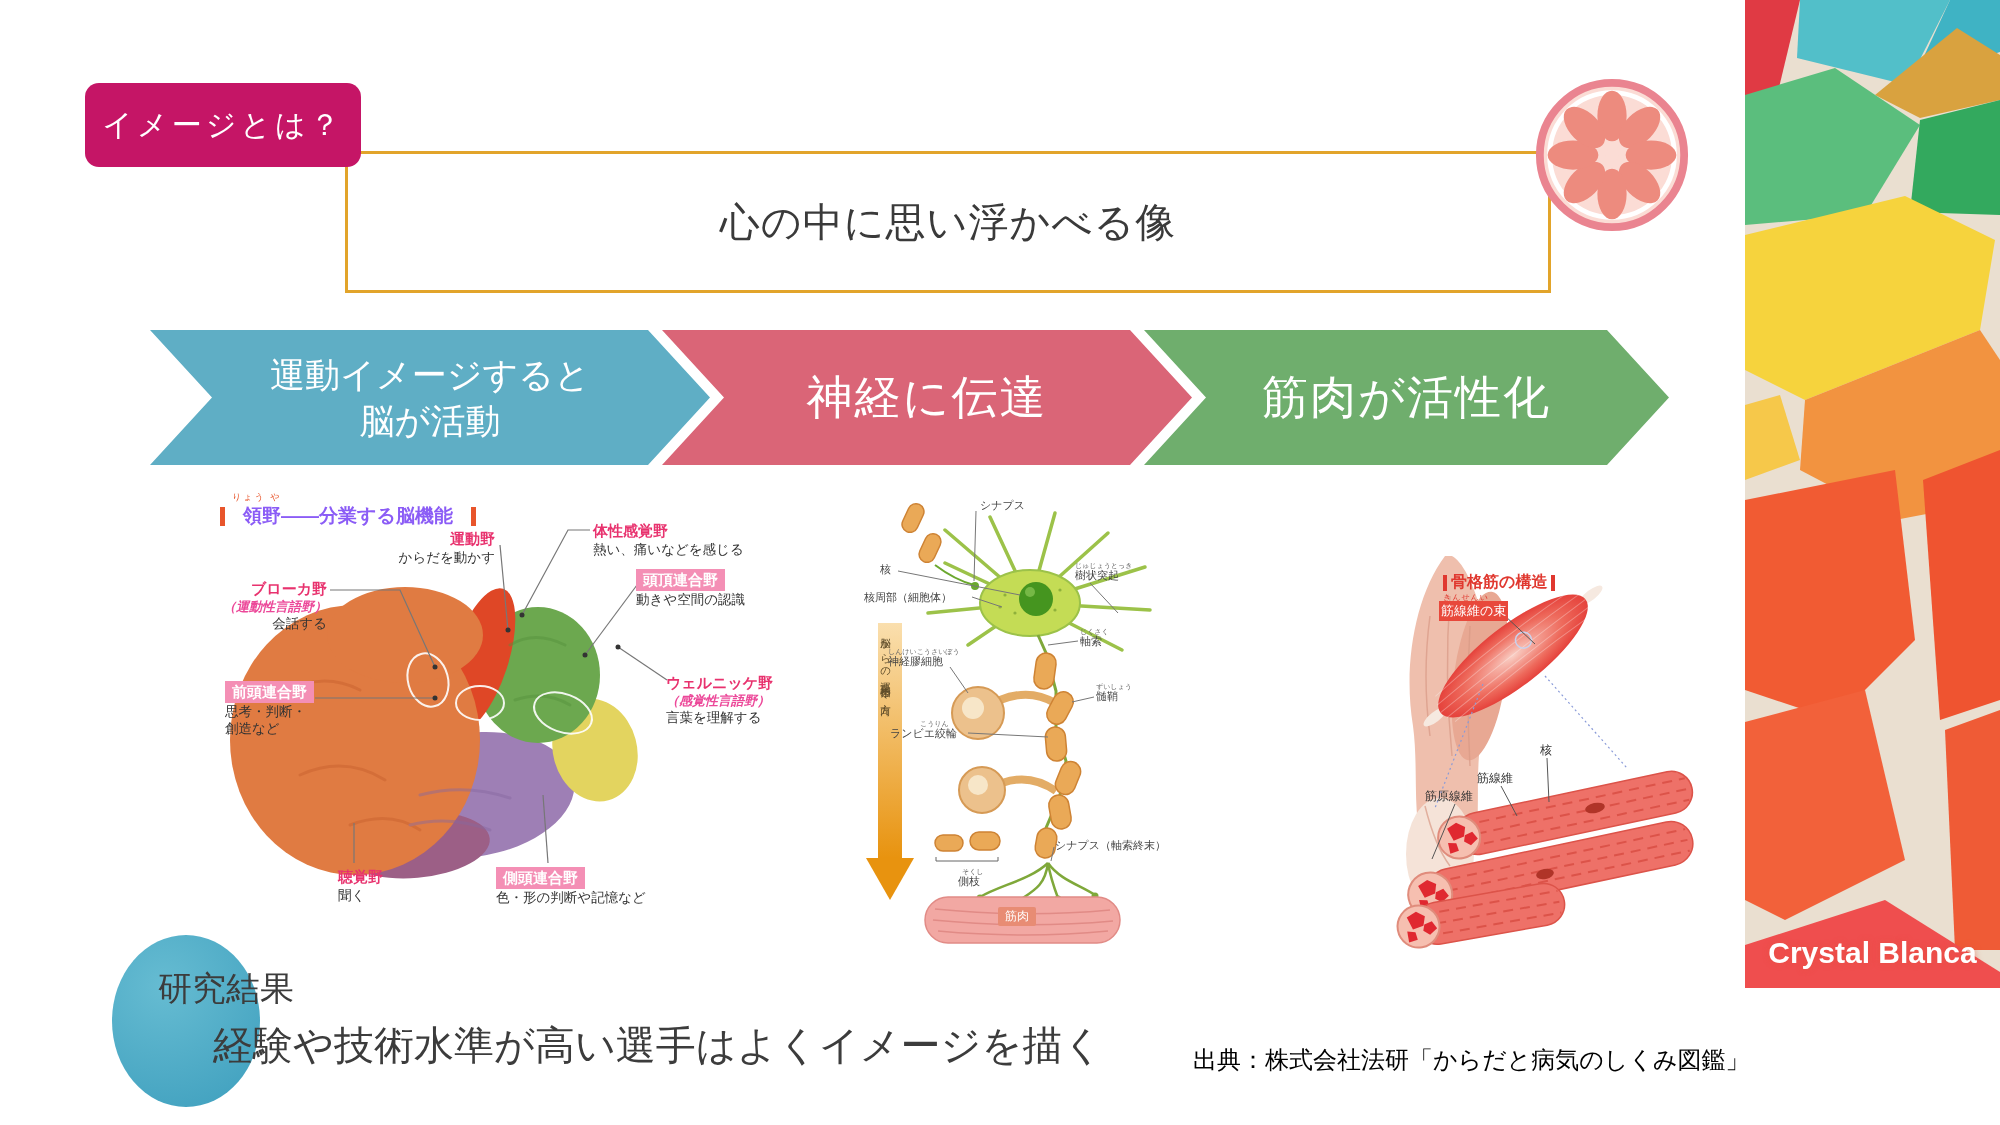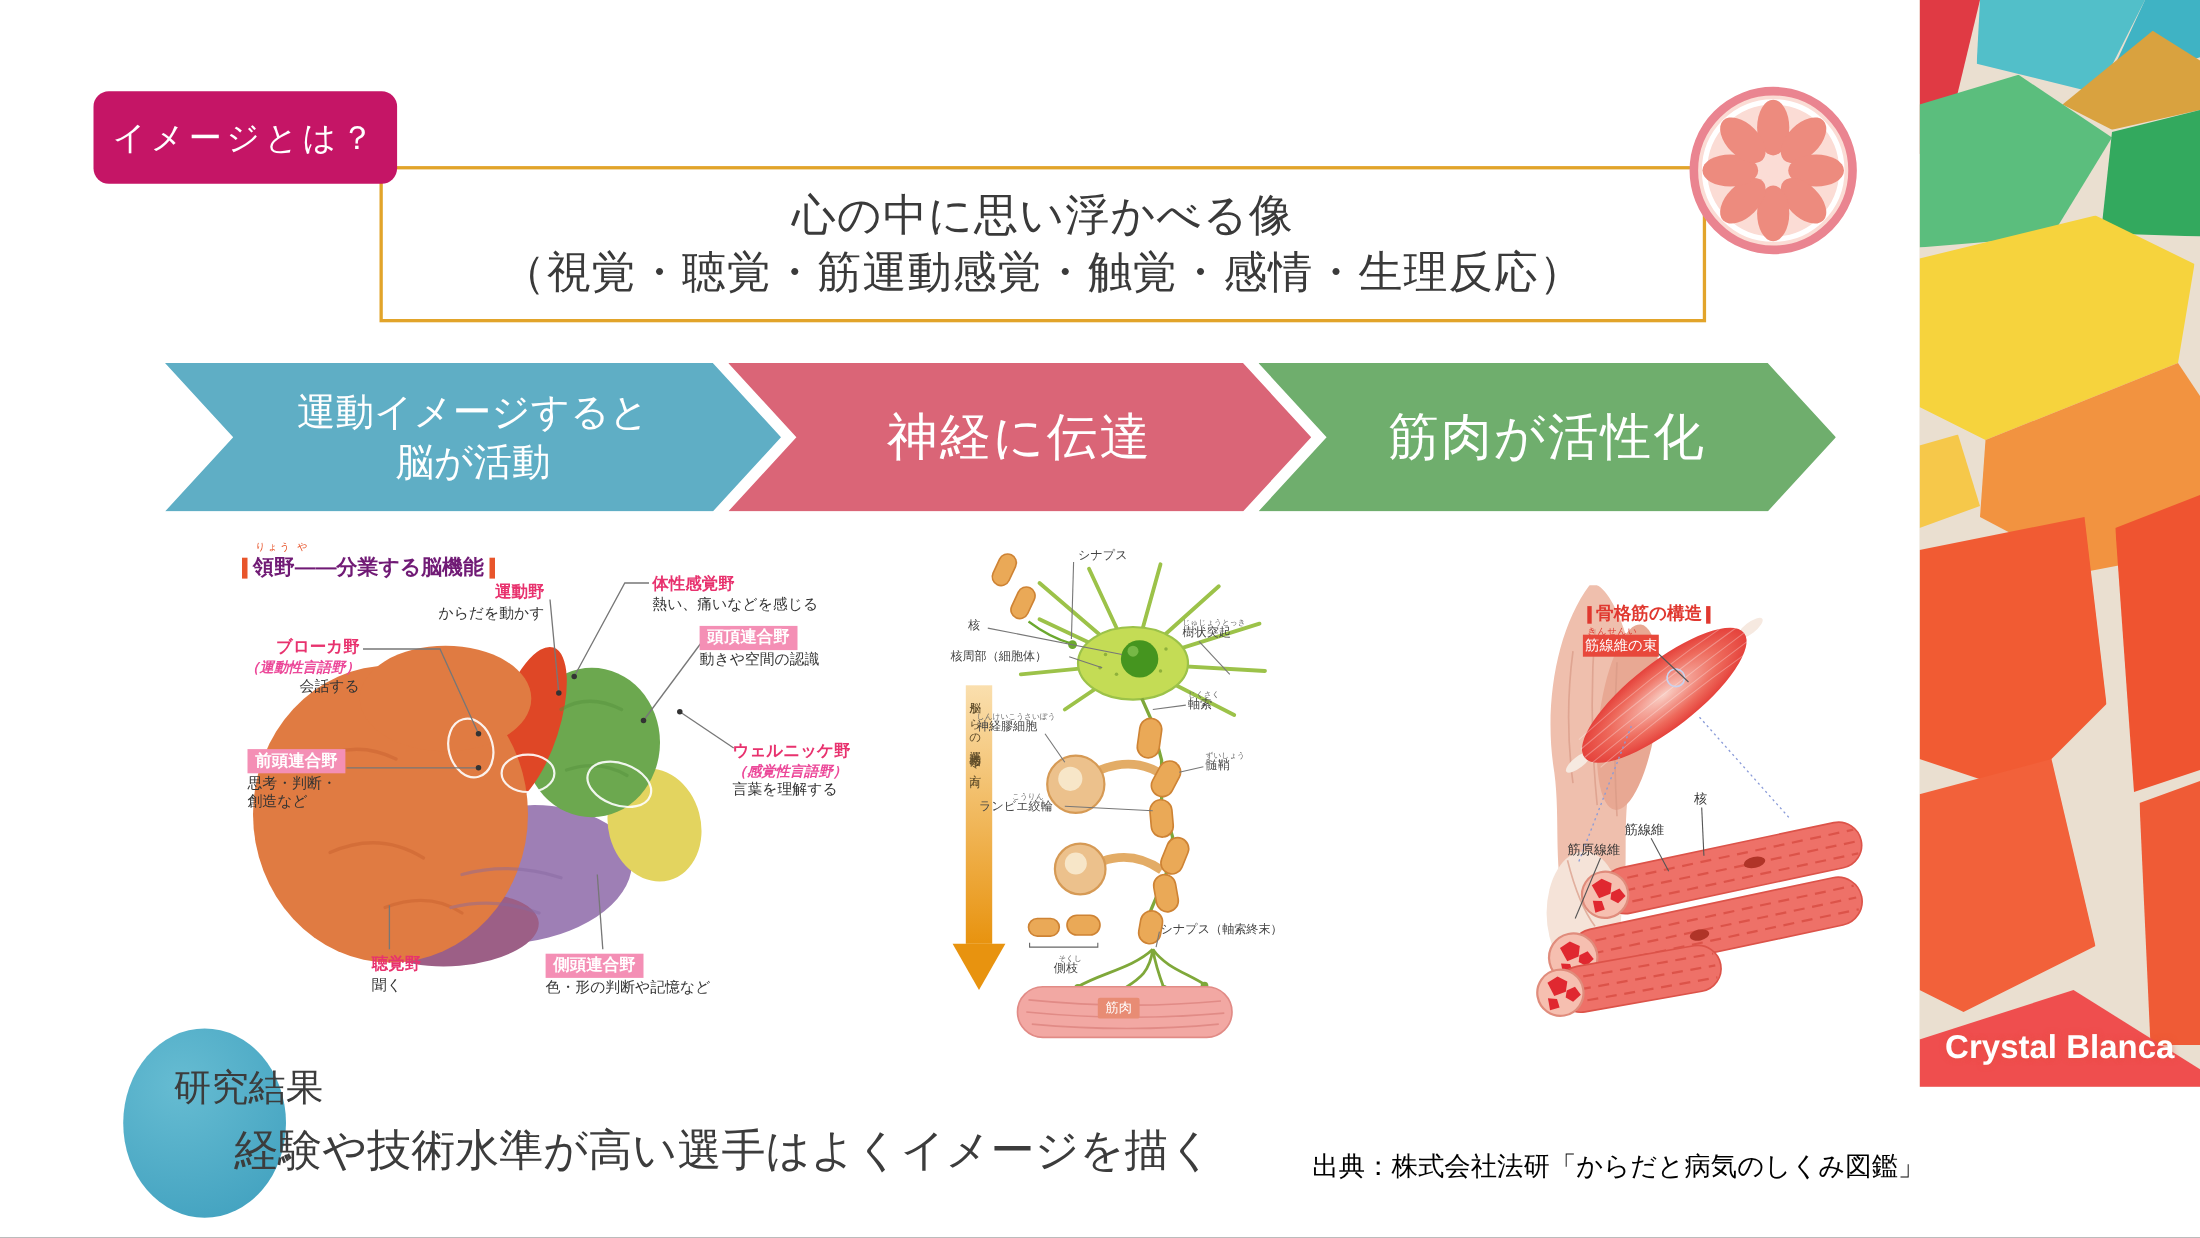--- a/index.html
+++ b/index.html
@@ -29,22 +29,22 @@
     text-align:center;z-index:1;
   }
   .chev-small{font-size:35px;line-height:1.3;}
   .chev-big{font-size:46px;letter-spacing:2px;}
 
   
   figure{margin:0;}
   .fig{z-index:2;}
   .fig svg{position:absolute;left:0;top:0;}
   .fig-heading{
-    position:absolute;font-size:19px;font-weight:bold;color:#701a75;white-space:nowrap;
-    display:flex;align-items:center;gap:5px;z-index:3;
+    position:absolute;font-size:19px;font-weight:bold;color:#8b5cf6;white-space:nowrap;
+    display:flex;align-items:center;gap:18px;z-index:3;
   }
   .hbar{display:inline-block;width:5px;height:19px;background:#E8552B;}
   .furi{position:absolute;font-size:9px;color:#E8552B;letter-spacing:2px;white-space:nowrap;z-index:3;}
 
   .b-label{position:absolute;line-height:1.3;z-index:3;white-space:nowrap;}
   .b-name{color:#E8326E;font-weight:bold;font-size:15px;display:block;}
   .b-name2{color:#ec4899;font-weight:bold;font-size:13px;display:block;font-style:italic;}
   .b-box{background:#F48FB5;color:#fff;font-weight:bold;font-size:15px;display:inline-block;padding:1px 7px;}
   .b-desc{color:#333;font-size:13.5px;display:block;white-space:normal;}
 
@@ -83,21 +83,20 @@
 <body>
 
 <div class="slide">
 
   <div class="abs badge">
     <span>イメージとは？</span>
   </div>
 
   <div class="abs title-box">
     <div class="title-line">心の中に思い浮かべる像</div>
-    <div class="title-line">（視覚・聴覚・筋運動感覚・触覚・感情・生理反応）</div>
   </div>
 
   <div class="abs" style="left:1534px;top:77px;width:156px;height:156px;z-index:5;">
     <svg viewBox="0 0 160 160" width="156" height="156">
       <circle cx="80" cy="80" r="74" fill="#FBDCD5" stroke="#EA8490" stroke-width="8"></circle>
       <circle cx="80" cy="80" r="64" fill="none" stroke="#ffffff" stroke-width="5"></circle>
       <g fill="#ED8B7E">
         <ellipse cx="80" cy="40" rx="15" ry="26"></ellipse>
         <ellipse cx="80" cy="40" rx="15" ry="26" transform="rotate(45 80 80)"></ellipse>
         <ellipse cx="80" cy="40" rx="15" ry="26" transform="rotate(90 80 80)"></ellipse>
@@ -330,21 +329,21 @@
     <div class="n-label" style="left:246px;top:195px;">髄鞘</div>
     <div class="n-furi" style="left:70px;top:224px;">こうりん</div>
     <div class="n-label" style="left:40px;top:232px;">ランビエ絞輪</div>
     <div class="n-furi" style="left:112px;top:372px;">そくし</div>
     <div class="n-label" style="left:108px;top:380px;">側枝</div>
     <div class="n-label" style="left:205px;top:344px;">シナプス（軸索終末）</div>
     <div class="muscle-tag" style="left:148px;top:412px;">筋肉</div>
     <div class="arrow-text" style="left:29px;top:135px;">脳からの運動指令の方向</div>
   </figure>
 
-  <figure class="abs fig" style="left:1385px;top:532px;width:350px;height:410px;">
+  <figure class="abs fig" style="left:1385px;top:556px;width:350px;height:410px;">
     <svg viewBox="0 0 350 410" width="350" height="410">
       <defs>
         <radialGradient id="sg" cx="0.5" cy="0.5" r="0.6">
           <stop offset="0" stop-color="#F9CEC4"></stop>
           <stop offset="0.55" stop-color="#EE6A5C"></stop>
           <stop offset="1" stop-color="#E02A28"></stop>
         </radialGradient>
       </defs>
 
       <path d="M60,0 C30,40 18,110 28,170 C34,215 26,260 40,300 C55,332 77,330 87,303 C97,268 90,230 95,190 C101,148 107,98 96,55 C86,18 70,-6 60,0 Z" fill="#EFBFAD"></path>

